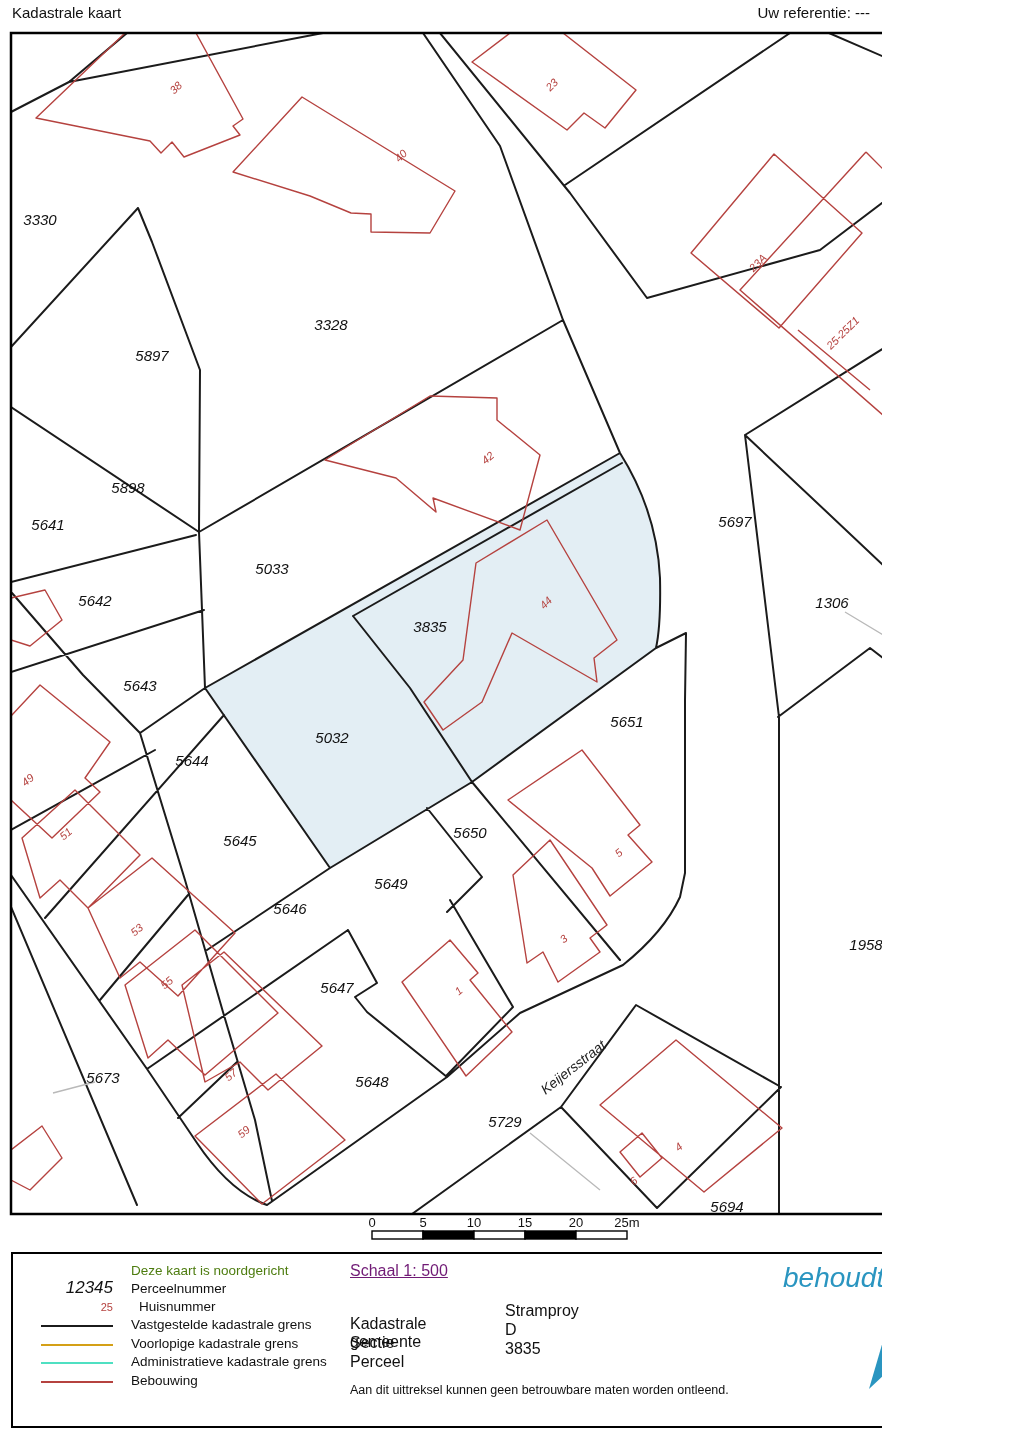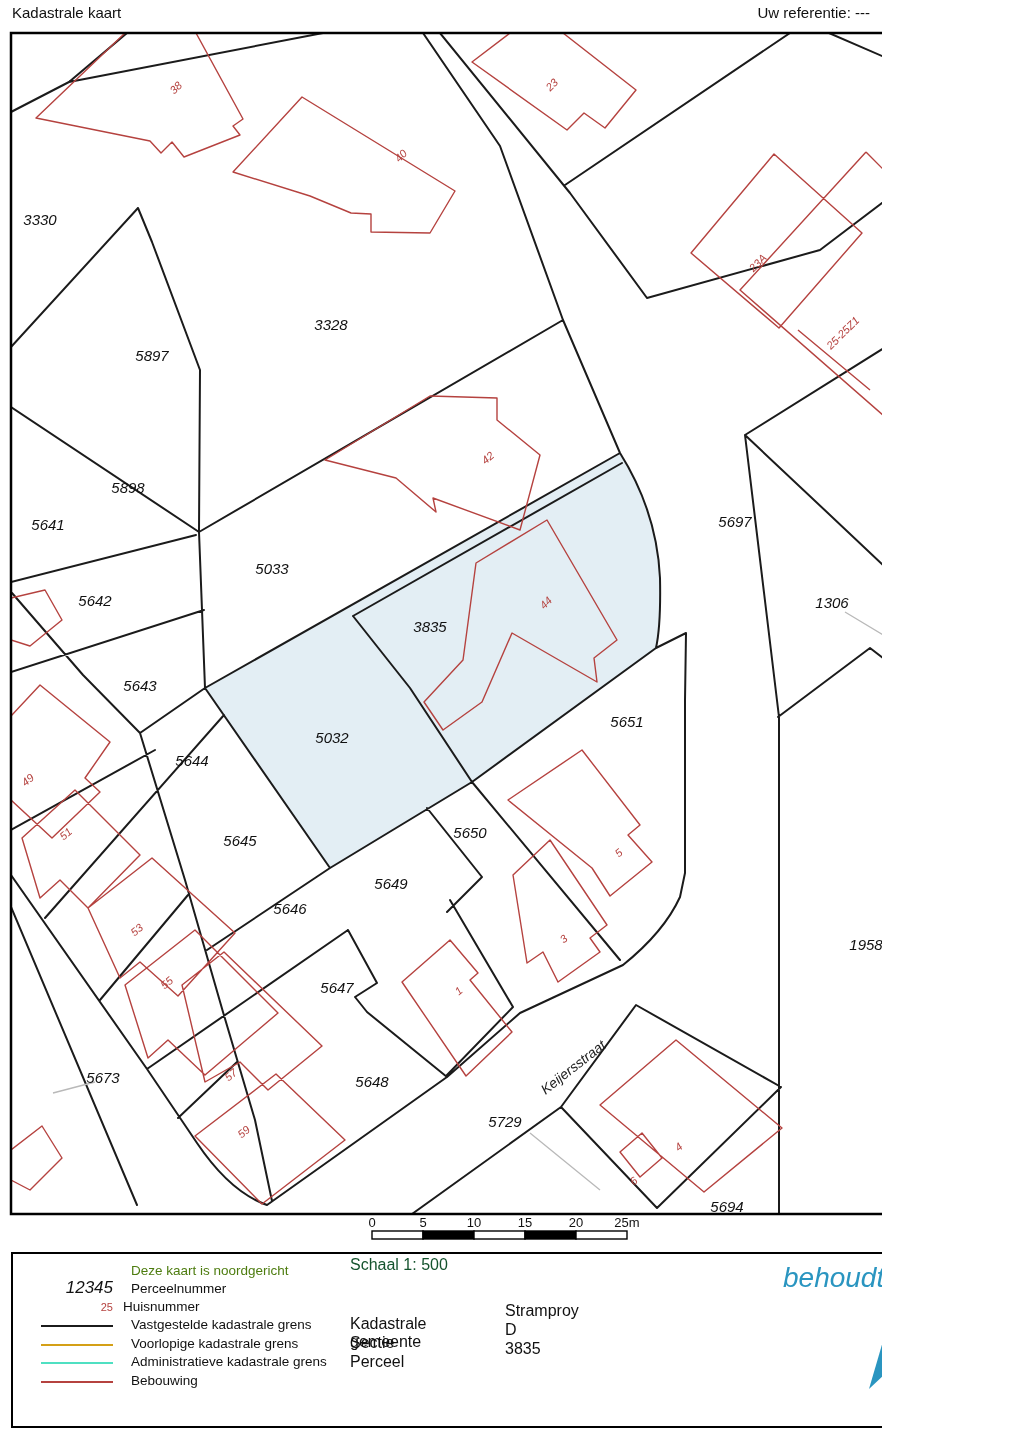--- a/index.html
+++ b/index.html
@@ -14,26 +14,26 @@
   .street{font-size:14px;font-style:italic;fill:#222;}
   .sbtick{font-size:13px;fill:#111;}
   .footer{position:absolute;left:11px;top:1252px;width:992px;height:172px;
           border:2px solid #000;background:#fff;}
   .lg-note{position:absolute;left:118px;top:9px;font-size:13.5px;color:#4d7c0f;}
   .lg-sample{position:absolute;left:20px;top:24px;width:80px;text-align:right;
              font-size:17px;font-style:italic;color:#111;}
   .lg-perceel{position:absolute;left:118px;top:27px;font-size:13.5px;color:#111;}
   .lg-huis-sample{position:absolute;left:20px;top:47px;width:80px;text-align:right;
              font-size:11px;color:#b5423f;}
-  .lg-huis{position:absolute;left:110px;top:45px;font-size:13.5px;color:#111;}
+  .lg-huis{position:absolute;left:126px;top:45px;font-size:13.5px;color:#111;}
   .lg-rows{position:absolute;left:28px;top:63px;}
   .lg-row{position:relative;height:18.5px;}
   .lg-line{position:absolute;left:0;top:8px;width:72px;height:2px;}
   .lg-label{position:absolute;left:90px;top:0;font-size:13.5px;color:#111;white-space:nowrap;}
-  .dt-schaal{position:absolute;left:337px;top:2px;font-size:16px;color:#14532d;}
+  .dt-schaal{position:absolute;left:337px;top:8px;font-size:16px;color:#701a75;text-decoration:underline;}
   .dt-rows{position:absolute;left:337px;top:48px;font-size:16px;color:#111;}
   .dt-row{height:19px;position:relative;}
   .dt-label{position:absolute;left:0;margin-top:13px;}
   .dt-value{position:absolute;left:155px;}
   .disc{position:absolute;left:337px;top:130px;font-size:12.5px;color:#111;line-height:13.5px;}
   .logo-text{position:absolute;left:770px;top:8px;font-size:28px;font-style:italic;
              color:#2a95c0;letter-spacing:0px;}
   .logo-mark{position:absolute;left:852px;top:4px;}
 </style>
 </head>
@@ -210,20 +210,21 @@
         <div class="dt-row">
           <span class="dt-label">Sectie</span>
           <span class="dt-value">D</span>
         </div>
         <div class="dt-row">
           <span class="dt-label">Perceel</span>
           <span class="dt-value">3835</span>
         </div>
       </div>
   <div class="disc" id="disc">
+        <div>Aan dit uittreksel kunnen geen betrouwbare maten worden ontleend.</div>
       </div>
 
   <div class="logo-text">behoudt</div>
   <svg class="logo-mark" width="124" height="164" viewBox="0 0 124 164">
     <polygon points="40,8 62,7 43,84 35,102 4,131" fill="#2a95c0"></polygon>
     <polygon points="67,66 88,76 118,146 93,156" fill="#25376f"></polygon>
   </svg>
 </div>
 
 </div>

